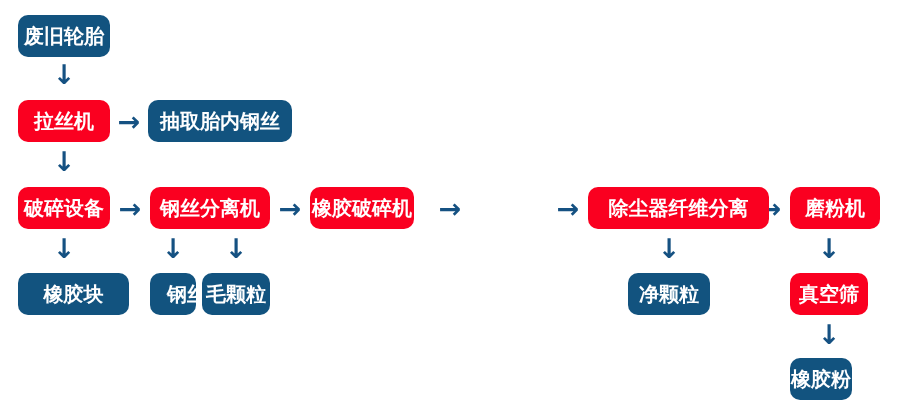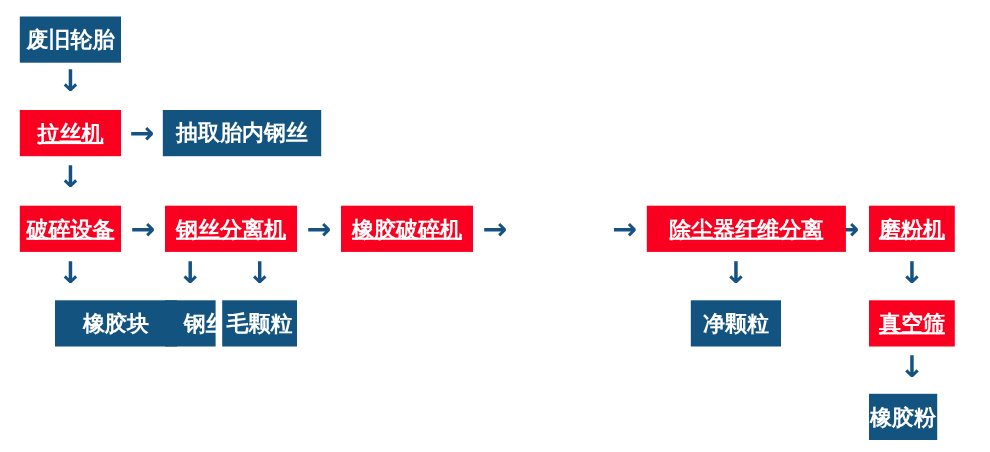--- a/index.html
+++ b/index.html
@@ -26,23 +26,24 @@
     justify-content: center;
     box-sizing: border-box;
     color: #ffffff;
     font-weight: bold;
     font-size: 20px;
     line-height: 1;
     letter-spacing: 0px;
     white-space: nowrap;
     padding: 0 7px;
     height: 42px;
+    border-radius: 10px;
   }
   .node.blue { background: #12537f; }
-  .node.red  { background: #fa0020; text-decoration: underline; }
+  .node.red  { background: #fa0020; }
 
   .arrow {
     position: absolute;
     color: #155182;
     font-weight: bold;
     line-height: 1;
     display: flex;
     align-items: center;
     justify-content: center;
     user-select: none;
@@ -74,22 +75,22 @@
     <div class="arrow down" style="left: 158px; top: 232px;">↓</div>
     <div class="arrow down" style="left: 221px; top: 232px;">↓</div>
     <div class="arrow down" style="left: 654px; top: 232px;">↓</div>
     <div class="arrow down" style="left: 814px; top: 232px;">↓</div>
     <div class="arrow down" style="left: 814px; top: 318px;">↓</div>
     <div class="node blue" style="left: 18px; top: 15px; width: 92px;">废旧轮胎</div>
     <div class="node red" style="left: 18px; top: 100px; width: 92px;">拉丝机</div>
     <div class="node blue" style="left: 148px; top: 100px; width: 144px; font-family: Liberation Serif, serif;">抽取胎内钢丝</div>
     <div class="node red" style="left: 18px; top: 187px; width: 92px;">破碎设备</div>
     <div class="node red" style="left: 150px; top: 187px; width: 120px;">钢丝分离机</div>
-    <div class="node red" style="left: 310px; top: 187px; width: 120px;">橡胶破碎机</div>
+    <div class="node red" style="left: 310px; top: 187px; width: 104px;">橡胶破碎机</div>
     <div class="node red" style="left: 588px; top: 187px; width: 181px;">除尘器纤维分离</div>
-    <div class="node red" style="left: 790px; top: 187px; width: 78px;">磨粉机</div>
-    <div class="node blue" style="left: 18px; top: 273px; width: 111px; margin-left: 32px;">橡胶块</div>
+    <div class="node red" style="left: 790px; top: 187px; width: 90px;">磨粉机</div>
+    <div class="node blue" style="left: 18px; top: 273px; width: 111px;">橡胶块</div>
     <div class="node blue" style="left: 150px; top: 273px; width: 46px; padding-left: 35px;">钢丝</div>
     <div class="node blue" style="left: 202px; top: 273px; width: 68px;">毛颗粒</div>
     <div class="node blue" style="left: 628px; top: 273px; width: 82px;">净颗粒</div>
     <div class="node red" style="left: 790px; top: 273px; width: 78px;">真空筛</div>
     <div class="node blue" style="left: 790px; top: 358px; width: 62px;">橡胶粉</div>
   </div>
 
 </body></html>

